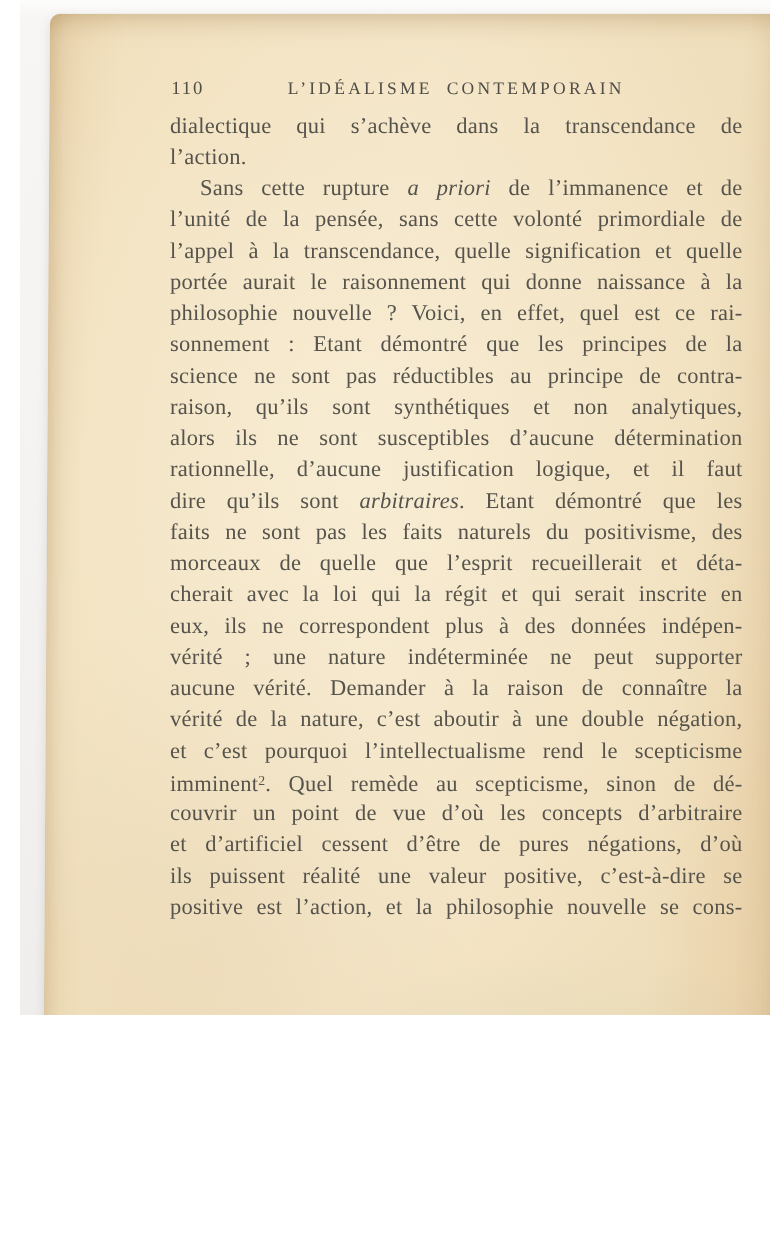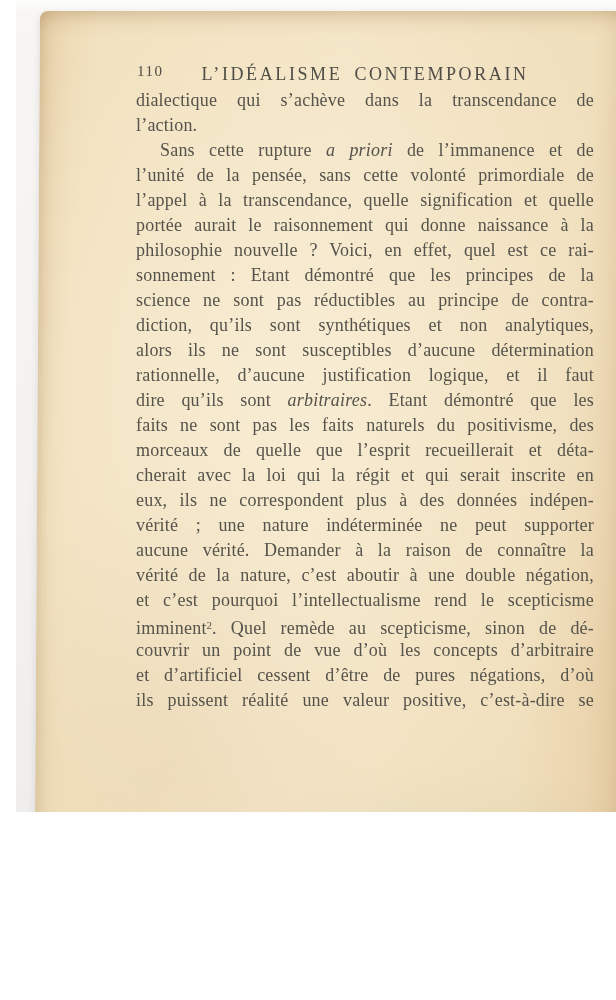--- a/index.html
+++ b/index.html
@@ -48,21 +48,21 @@
     left: 120px; top: 62px;
     width: 458px; height: 20px;
     color: #4f4d45;
   }
   .pagenum {
     position: absolute; left: 1px; top: 1px;
     font-size: 15px; letter-spacing: 1.5px;
   }
   .runtitle {
     text-align: center;
-    font-size: 18px;
+    font-size: 14px;
     letter-spacing: 2.6px;
     word-spacing: 5px;
     padding-top: 2px;
     white-space: nowrap;
   }
   
   .bodytext {
     position: absolute;
     left: 120px; top: 88px;
     width: 458px;
@@ -111,35 +111,36 @@
   <div class="bodytext">
       <div class="line"><span>dialectique qui s’achève dans la transcendance de</span></div>
       <div class="line nojust"><span>l’action.</span></div>
       <div class="line indent"><span>Sans cette rupture </span><span class="it">a priori</span><span> de l’immanence et de</span></div>
       <div class="line"><span>l’unité de la pensée, sans cette volonté primordiale de</span></div>
       <div class="line"><span>l’appel à la transcendance, quelle signification et quelle</span></div>
       <div class="line"><span>portée aurait le raisonnement qui donne naissance à la</span></div>
       <div class="line"><span>philosophie nouvelle ? Voici, en effet, quel est ce rai-</span></div>
       <div class="line"><span>sonnement : Etant démontré que les principes de la</span></div>
       <div class="line"><span>science ne sont pas réductibles au principe de contra-</span></div>
-      <div class="line"><span>diction, qu’ils sont synthétiques et non analytiques,</span></div>
+      <div class="line"><span>raison, qu’ils sont synthétiques et non analytiques,</span></div>
       <div class="line"><span>alors ils ne sont susceptibles d’aucune détermination</span></div>
       <div class="line"><span>rationnelle, d’aucune justification logique, et il faut</span></div>
       <div class="line"><span>dire qu’ils sont </span><span class="it">arbitraires</span><span>. Etant démontré que les</span></div>
       <div class="line"><span>faits ne sont pas les faits naturels du positivisme, des</span></div>
       <div class="line"><span>morceaux de quelle que l’esprit recueillerait et déta-</span></div>
       <div class="line"><span>cherait avec la loi qui la régit et qui serait inscrite en</span></div>
       <div class="line"><span>eux, ils ne correspondent plus à des données indépen-</span></div>
       <div class="line"><span>vérité ; une nature indéterminée ne peut supporter</span></div>
       <div class="line"><span>aucune vérité. Demander à la raison de connaître la</span></div>
       <div class="line"><span>vérité de la nature, c’est aboutir à une double négation,</span></div>
       <div class="line"><span>et c’est pourquoi l’intellectualisme rend le scepticisme</span></div>
       <div class="line"><span>imminent</span><span class="sup">2</span><span>. Quel remède au scepticisme, sinon de dé-</span></div>
       <div class="line"><span>couvrir un point de vue d’où les concepts d’arbitraire</span></div>
       <div class="line"><span>et d’artificiel cessent d’être de pures négations, d’où</span></div>
       <div class="line"><span>ils puissent réalité une valeur positive, c’est-à-dire se</span></div>
+      <div class="line"><span>positive est l’action, et la philosophie nouvelle se cons-</span></div>
     </div>
 
   <div class="footnotes">
       <div class="fnline"><span>1. </span><span class="it">Bulletin</span><span>, 1901, p. 20.</span></div>
       <div class="fnline"><span>2. </span><span class="it">Rev. de mét.</span><span>, 1901, p. 326.</span></div>
     </div>
 </div>
 
 </body></html>

